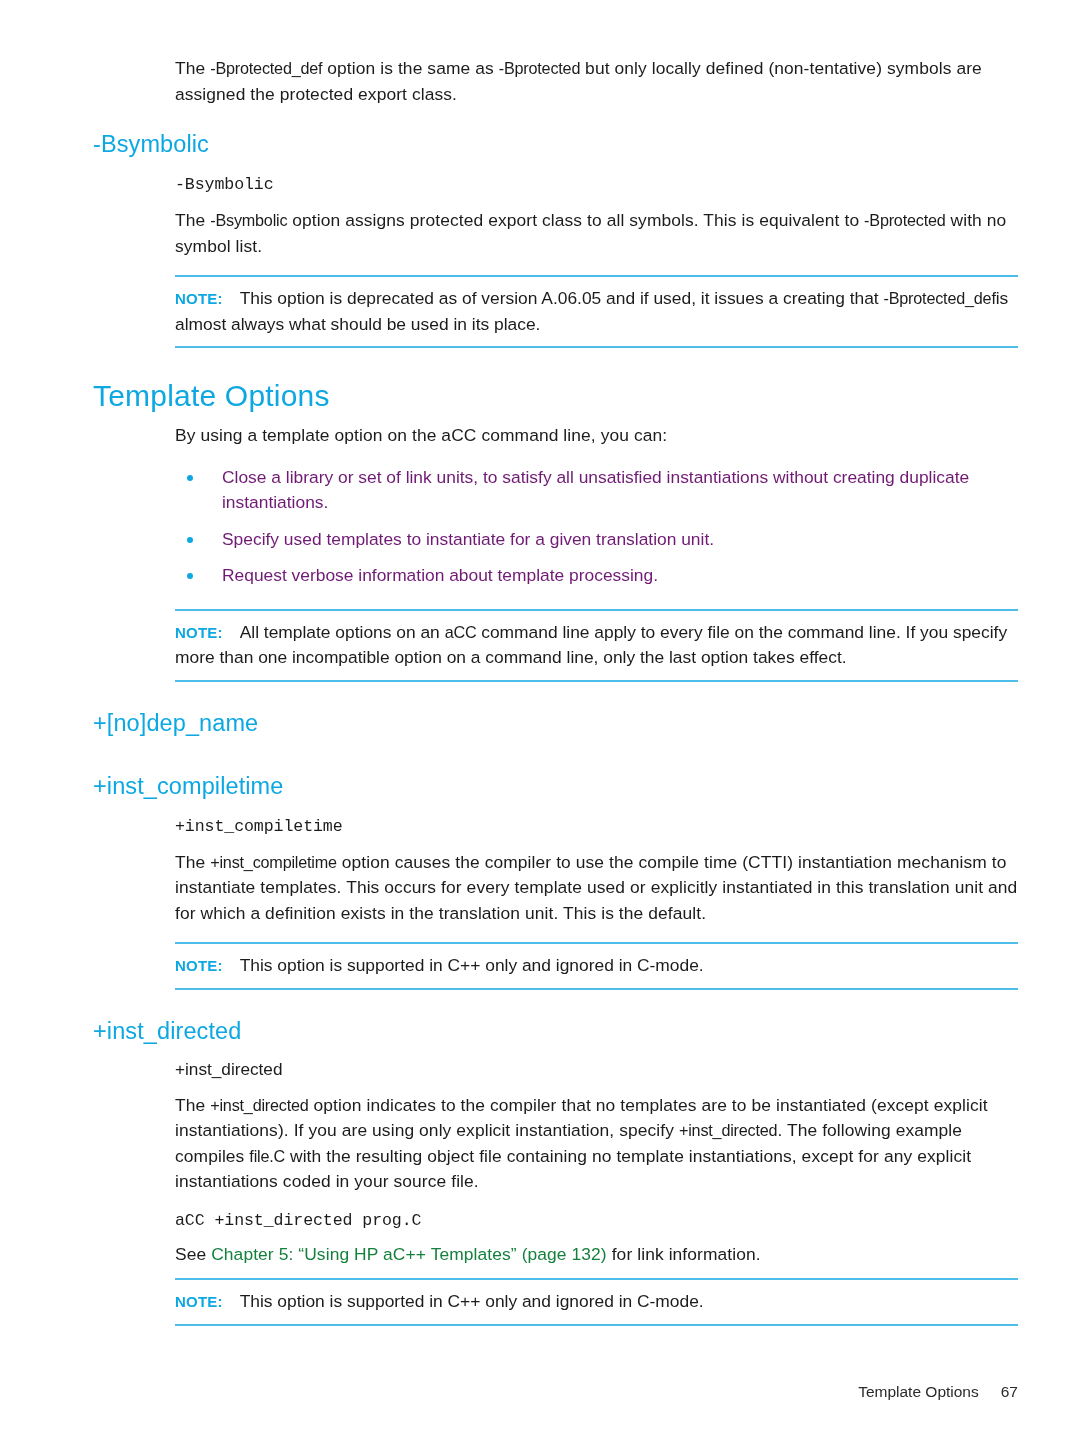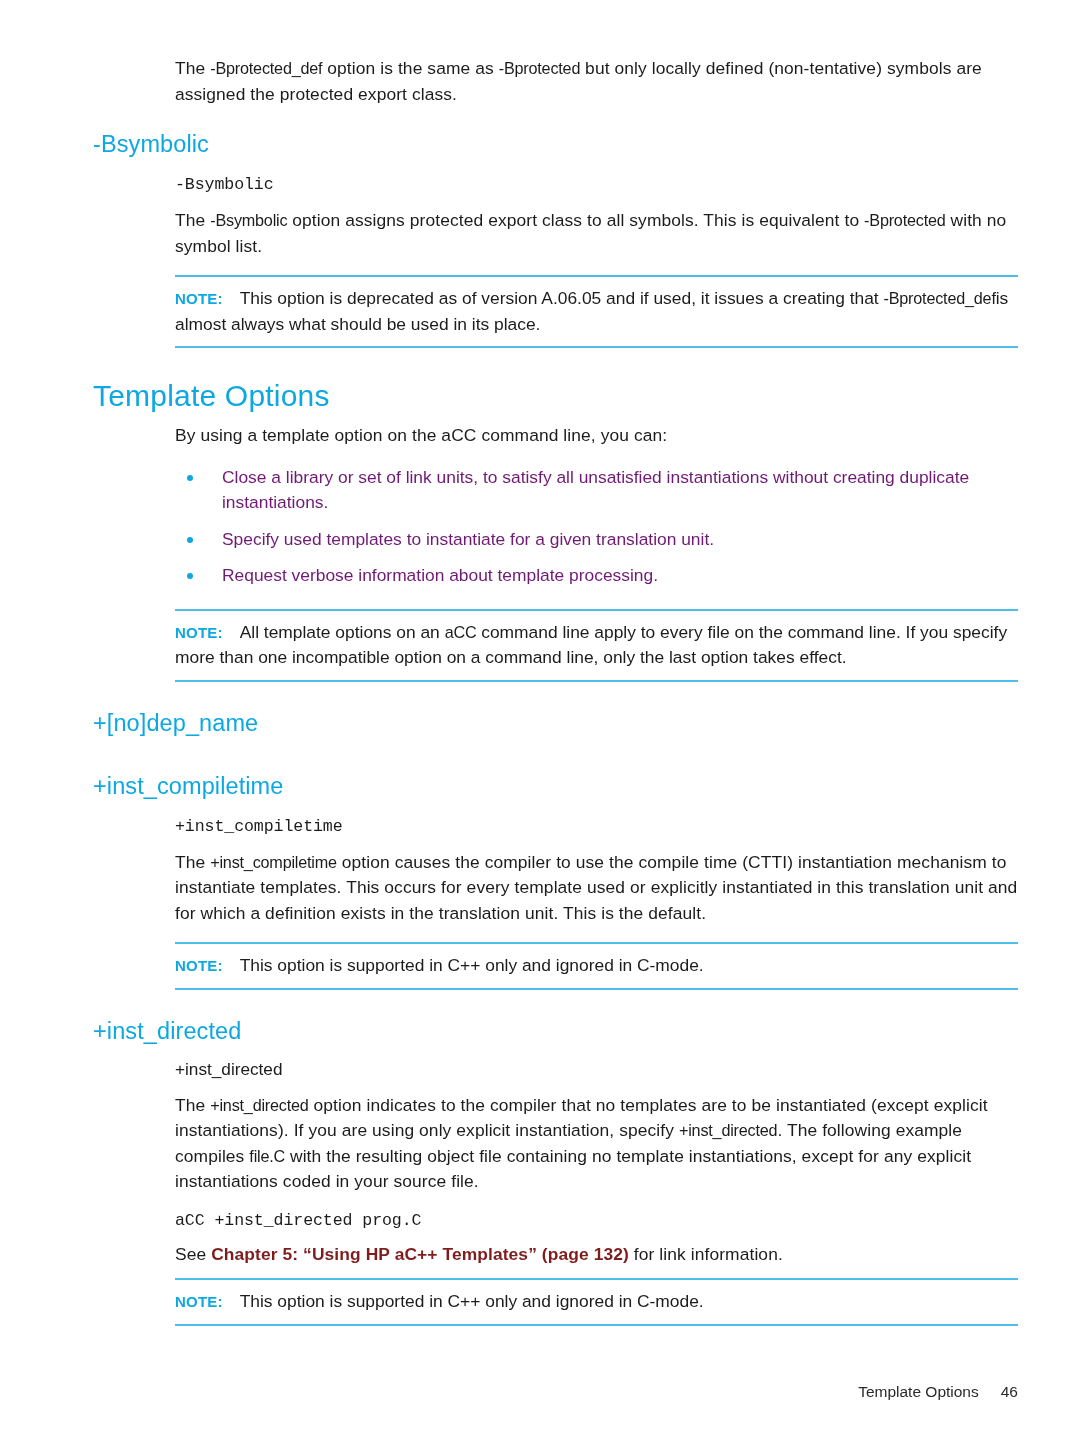--- a/index.html
+++ b/index.html
@@ -118,23 +118,22 @@
   }
   .note .note-label {
     color: #0DA8E2;
     font-weight: bold;
     font-size: 15px;
     letter-spacing: 0.2px;
   }
   .note .note-gap { display: inline-block; width: 17px; }
 
   a.xref, .xref {
-    color: #7f1d1d;
+    color: #15803d;
     text-decoration: none;
-    font-weight: bold;
   }
   .sp-9  { height: 9px; }
   .sp-11 { height: 11px; }
   .sp-13 { height: 13px; }
   .sp-16 { height: 16px; }
   .sp-22 { height: 22px; }
   .sp-26 { height: 26px; }
   .sp-30 { height: 30px; }
 
   
@@ -261,15 +260,15 @@
 
     <div class="note">
       <p><span class="note-label">NOTE:</span><span class="note-gap"></span><span>This option is supported in C++ only and ignored in C-mode.</span></p>
     </div>
 
     <div class="sp-26"></div>
 
   </div>
 
   <div class="footer">
-    <span>Template Options</span><span class="pg-num">46</span>
+    <span>Template Options</span><span class="pg-num">67</span>
   </div>
 </div>
 
 </body></html>

